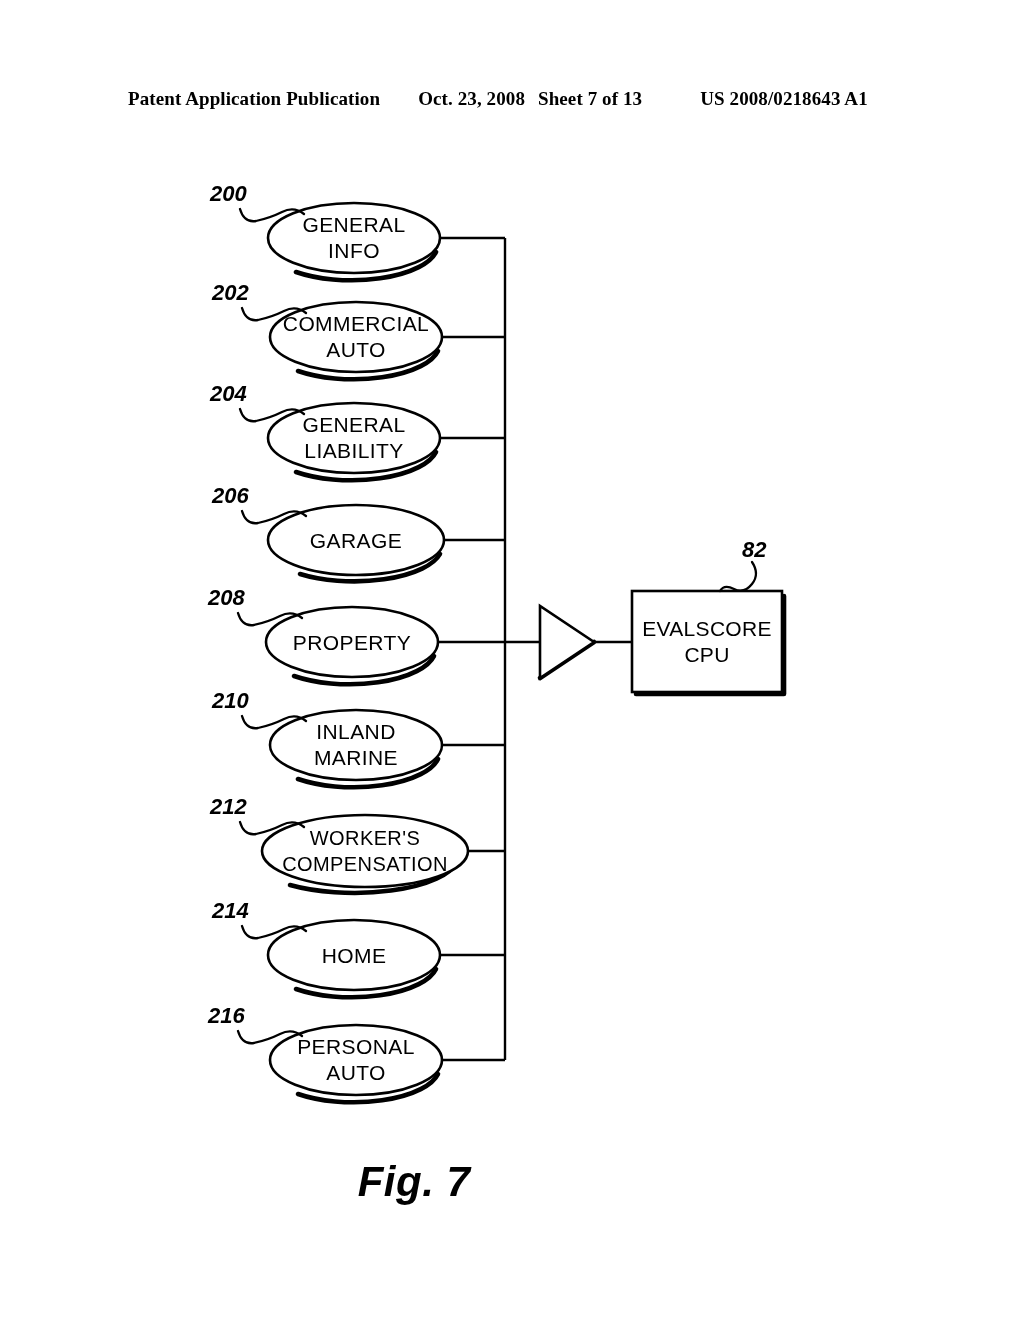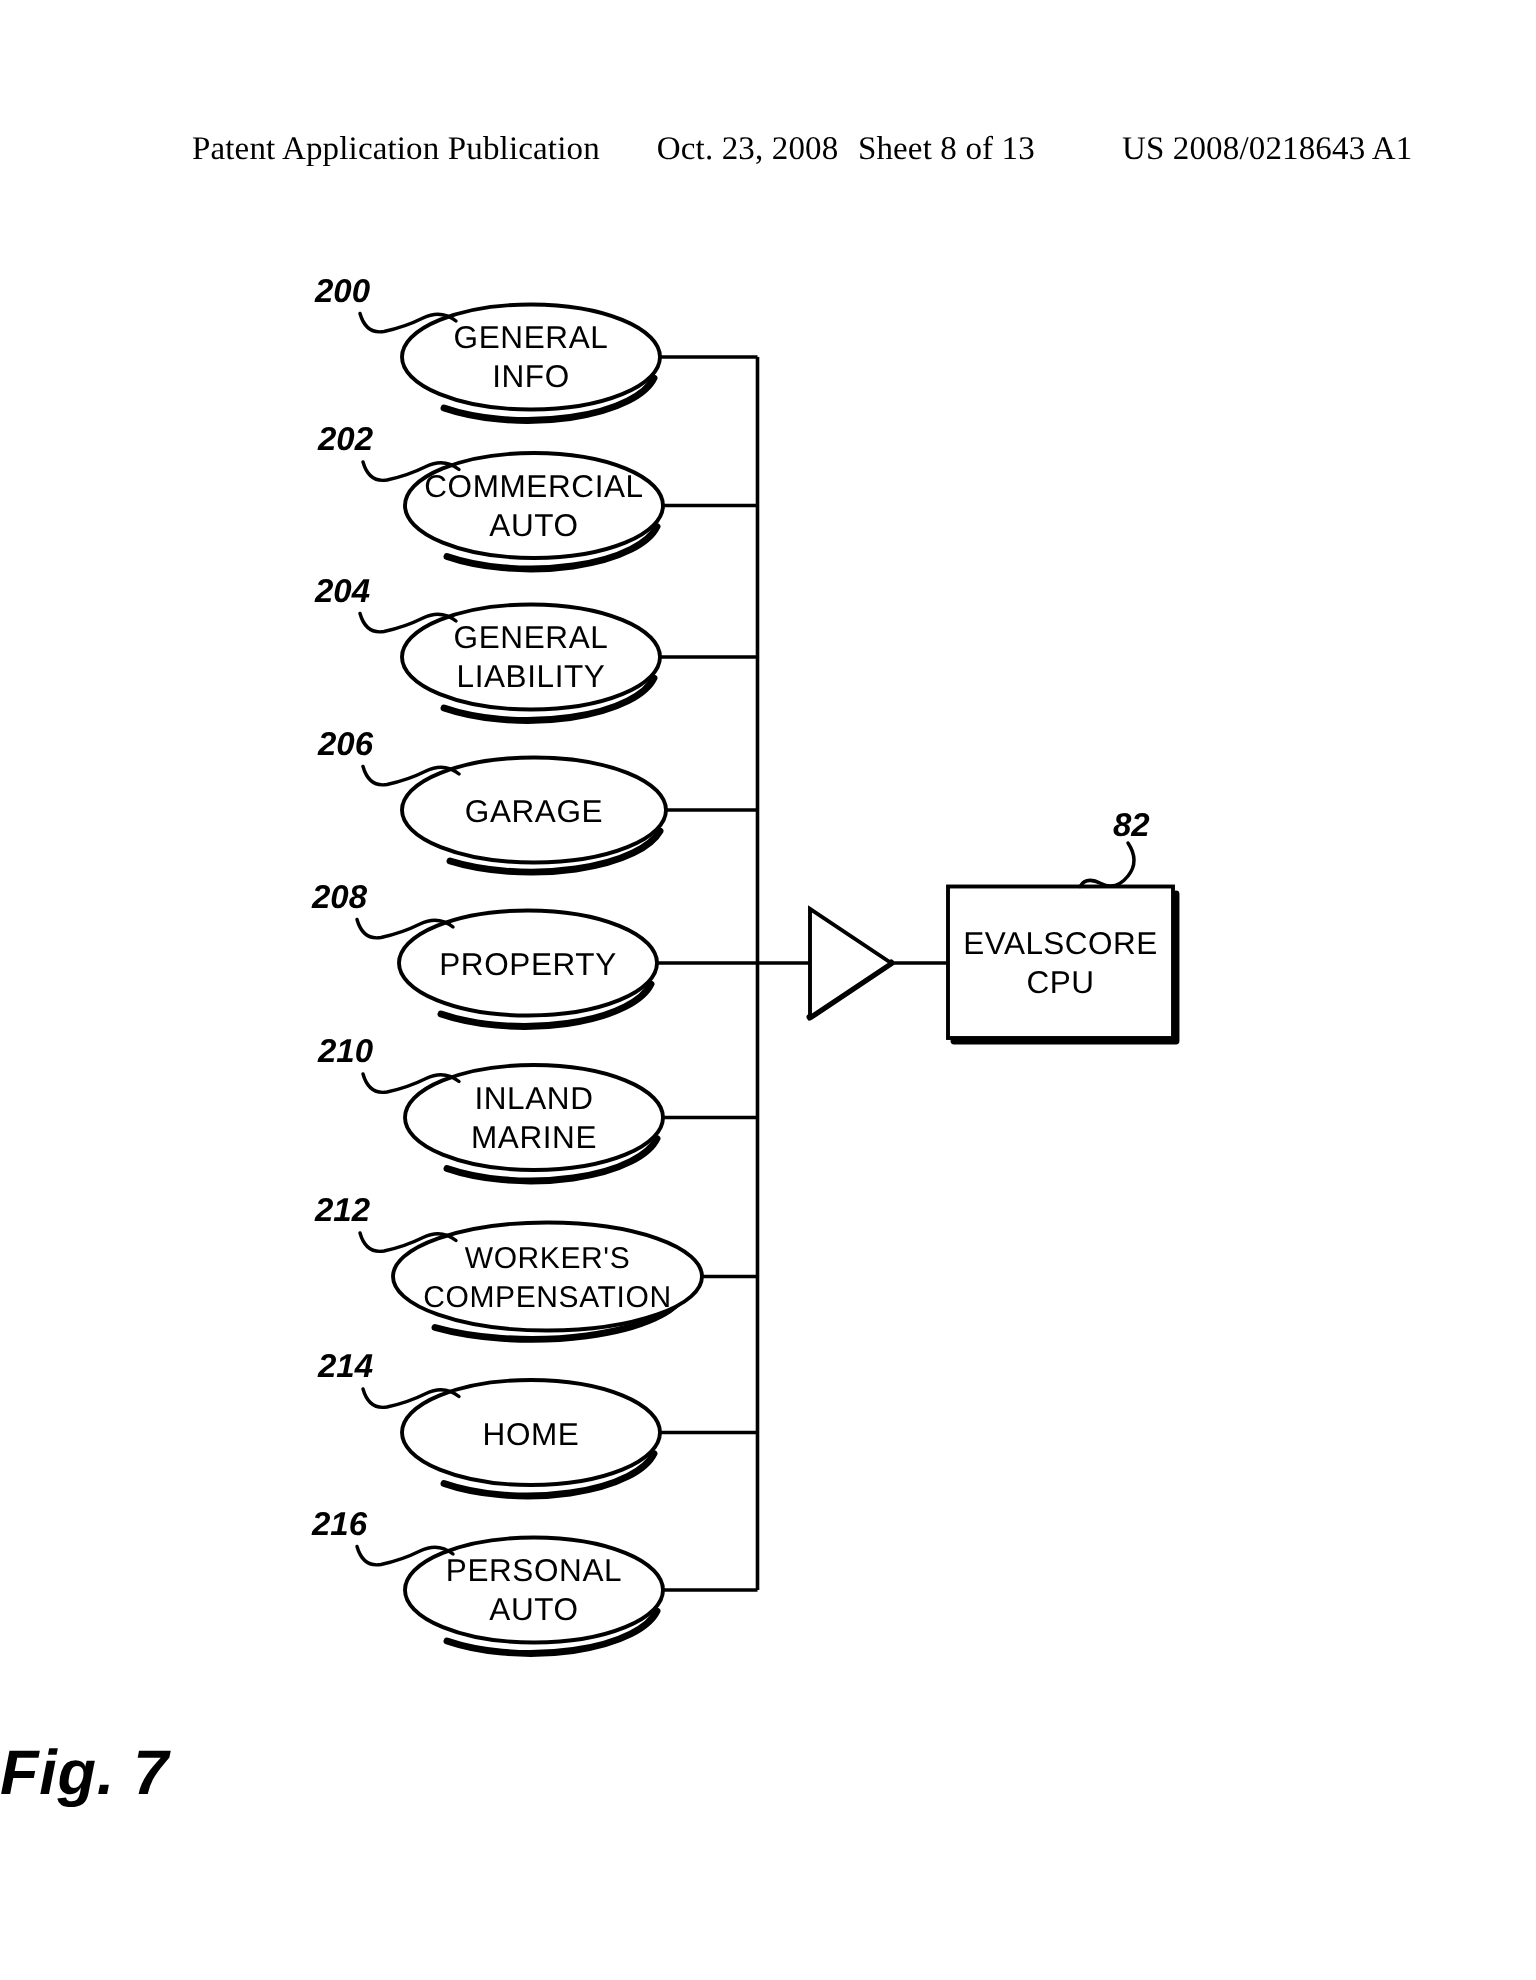--- a/index.html
+++ b/index.html
@@ -17,22 +17,22 @@
   }
 
   
   .page-header {
     position: absolute;
     top: 86px;
     left: 128px;
     width: 768px;
     height: 26px;
     font-family: "Liberation Serif", serif;
-    font-weight: normal;
-    font-size: 22px;
+    font-weight: bold;
+    font-size: 19px;
     letter-spacing: 0.1px;
     white-space: nowrap;
     display: flex;
     align-items: center;
   }
   .hdr-pub   { }
   .hdr-date  { margin-left: 38px; }
   .hdr-sheet { margin-left: 13px; }
   .hdr-num   { margin-left: 58px; }
 
@@ -91,35 +91,35 @@
     stroke-width: 2.3;
     stroke-linecap: round;
   }
 
   
   .fig-caption {
     position: absolute;
     left: 0;
     top: 1158px;
     width: 828px;
-    text-align: left;
+    text-align: center;
     font-family: "Liberation Sans", sans-serif;
     font-style: italic;
     font-weight: bold;
     font-size: 42px;
     letter-spacing: 0.5px;
   }
 </style>
 </head>
 <body>
 
 <div class="page-header">
   <span class="hdr-pub">Patent Application Publication</span>
   <span class="hdr-date">Oct. 23, 2008</span>
-  <span class="hdr-sheet">Sheet 8 of 13</span>
+  <span class="hdr-sheet">Sheet 7 of 13</span>
   <span class="hdr-num">US 2008/0218643 A1</span>
 </div>
 
 <svg id="figure-svg" viewBox="0 0 1024 1320">
 
   <g>
 
     <path class="wire" d="M 505 238 L 505 1060"></path>
 
     <path class="wire" d="M 440 238  L 505 238"></path>

